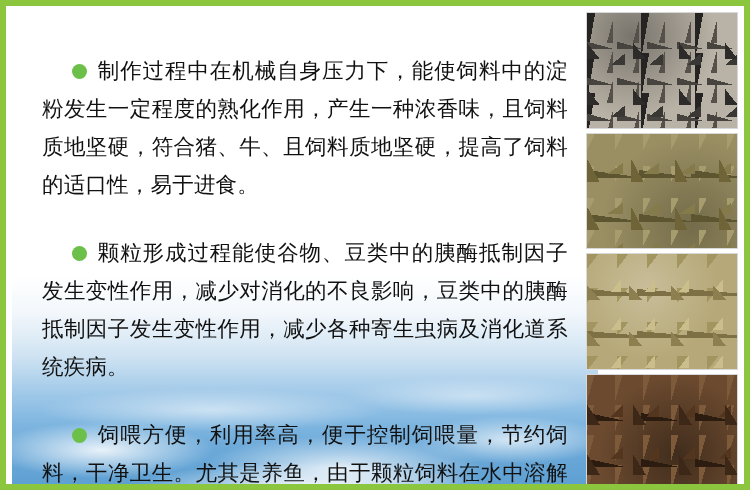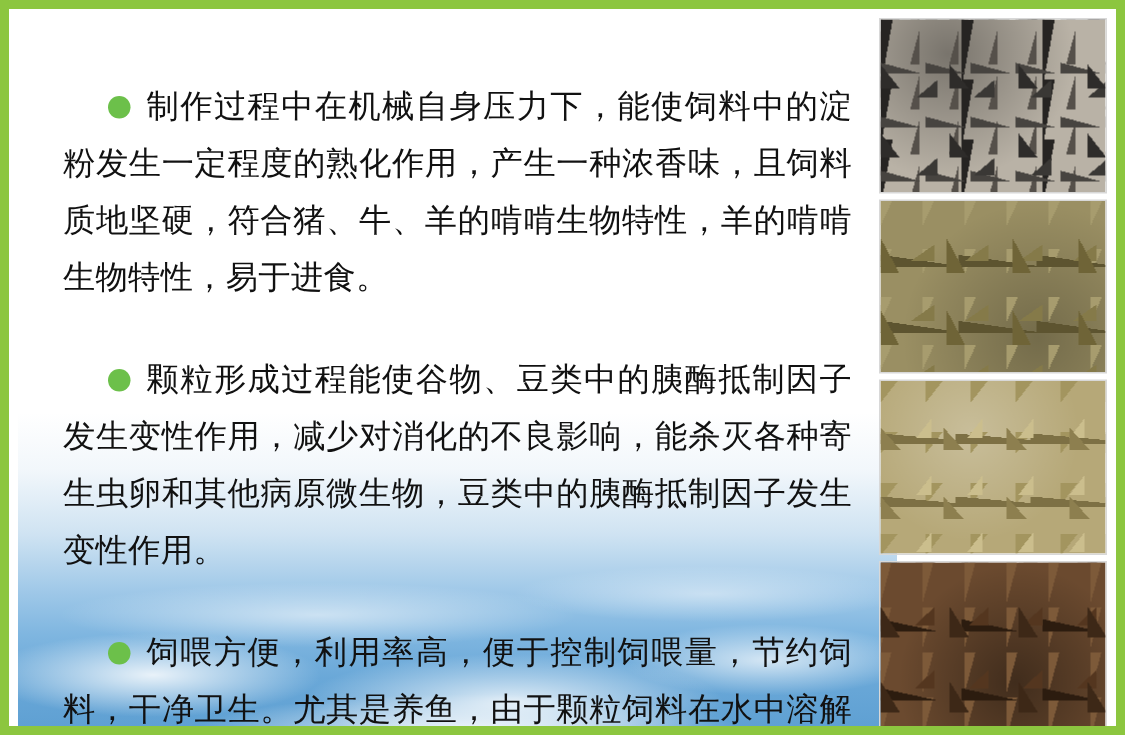--- a/index.html
+++ b/index.html
@@ -152,25 +152,25 @@
 <body>
 
 <div id="page">
 
   <div id="left-panel">
     <div id="sky-clouds"></div>
 
     <div id="paragraphs">
 
       <p class="para">
-        <span class="bullet"></span><span>制作过程中在机械自身压力下，能使饲料中的淀粉发生一定程度的熟化作用，产生一种浓香味，且饲料质地坚硬，符合猪、牛、羊的啃啃生物特性，羊的啃啃生物特性，易于进食。</span>
+        <span class="bullet"></span><span>制作过程中在机械自身压力下，能使饲料中的淀粉发生一定程度的熟化作用，产生一种浓香味，且饲料质地坚硬，符合猪、牛、且饲料质地坚硬，提高了饲料的适口性，易于进食。</span>
       </p>
 
       <p class="para">
-        <span class="bullet"></span><span>颗粒形成过程能使谷物、豆类中的胰酶抵制因子发生变性作用，减少对消化的不良影响，能杀灭各种寄生虫卵和其他病原微生物，豆类中的胰酶抵制因子发生变性作用。</span>
+        <span class="bullet"></span><span>颗粒形成过程能使谷物、豆类中的胰酶抵制因子发生变性作用，减少对消化的不良影响，豆类中的胰酶抵制因子发生变性作用，减少各种寄生虫病及消化道系统疾病。</span>
       </p>
 
       <p class="para">
         <span class="bullet"></span><span>饲喂方便，利用率高，便于控制饲喂量，节约饲料，干净卫生。尤其是养鱼，由于颗粒饲料在水中溶解很慢，不会被泥沙淹没，可减少浪费。</span>
       </p>
 
     </div>
   </div>
 
   <div id="photo-strip">

